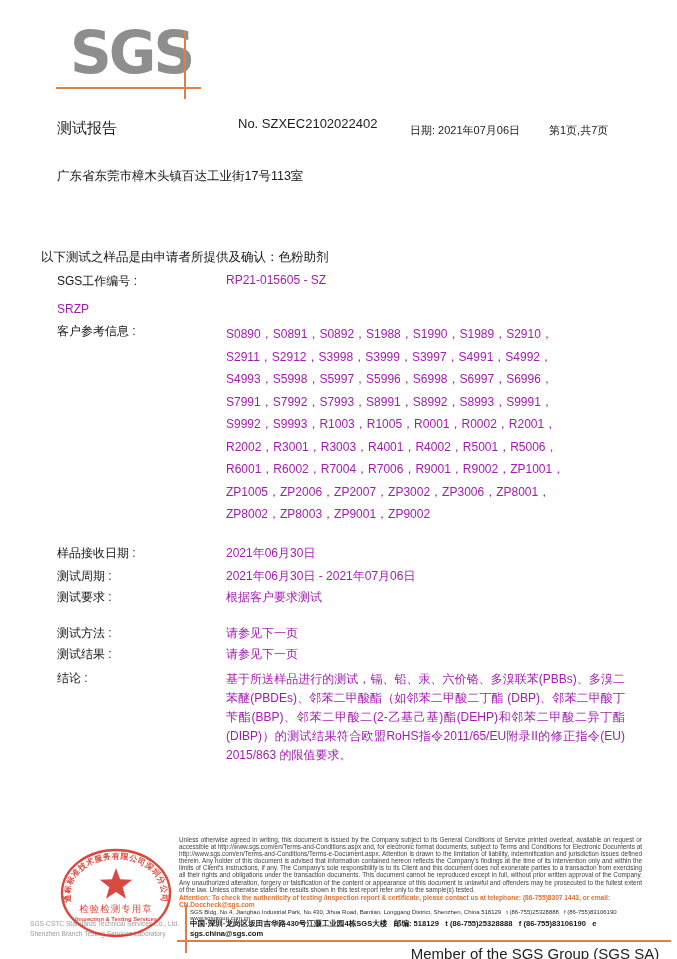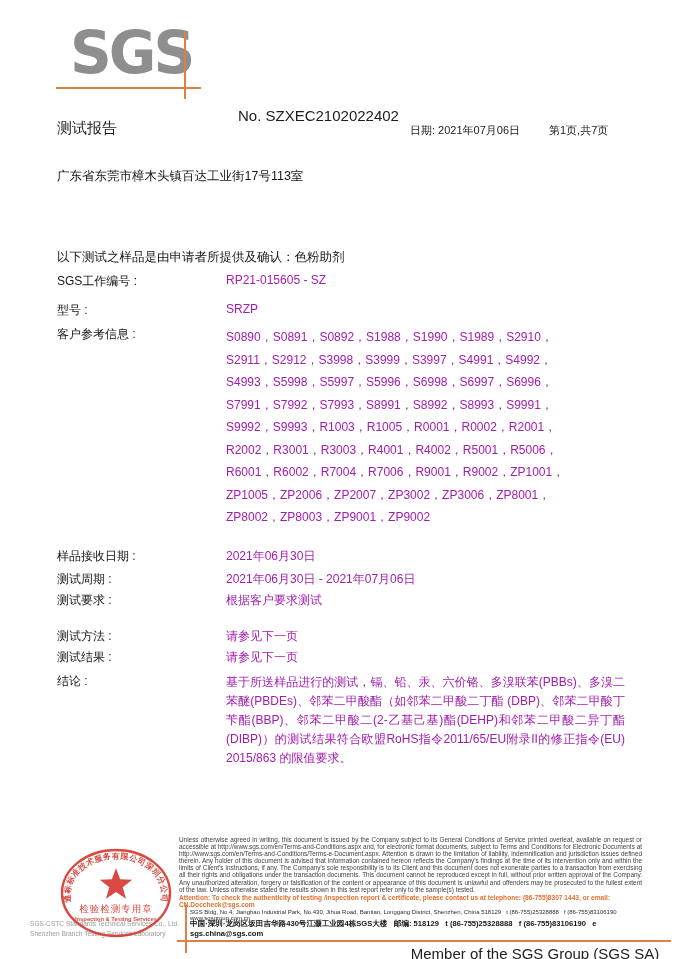--- a/index.html
+++ b/index.html
@@ -8,27 +8,27 @@
     font-family:"Liberation Sans","DejaVu Sans",sans-serif;color:#1c1c1c;
     overflow:hidden;margin:0 auto;
   }
   
   .logo-text{position:absolute;left:70px;top:24px;font-size:58px;font-weight:bold;
     color:#8e8e8e;letter-spacing:-3px;font-family:"DejaVu Sans",sans-serif;line-height:1;}
   .logo-hline{position:absolute;left:56px;top:87px;width:145px;height:2px;background:#dd8046;}
   .logo-vline{position:absolute;left:184px;top:31px;width:2px;height:68px;background:#dd8046;}
   
   .title{position:absolute;left:57px;top:119px;font-size:15px;font-weight:normal;}
-  .report-no{position:absolute;left:238px;top:107px;font-size:15px;}
+  .report-no{position:absolute;left:238px;top:116px;font-size:13px;}
   .hdr-date{position:absolute;left:410px;top:123px;font-size:11px;}
   .hdr-page{position:absolute;left:549px;top:123px;font-size:11px;}
   
   .applicant{position:absolute;left:57px;top:163px;font-size:12.5px;line-height:26px;color:#161616;}
   
-  .intro{position:absolute;left:57px;top:249px;font-size:12.5px;color:#161616;}
+  .intro{position:absolute;left:41px;top:249px;font-size:12.5px;color:#161616;}
   .fields{position:absolute;left:57px;top:273px;width:568px;font-size:12px;}
   .frow{display:flex;align-items:flex-start;justify-content:flex-end;}
   .flabel{width:169px;flex-shrink:0;color:#161616;}
   .fvalue{flex:1;color:#a21caf;}
   .mb12{margin-bottom:12px;} .mb7{margin-bottom:7px;} .mb6{margin-bottom:6px;}
   .mb4{margin-bottom:4px;} .mb3{margin-bottom:19px;} .mb0{margin-bottom:4px;}
   .ref-line{line-height:22.5px;}
   .row-received{margin-top:19px;}
   .conclusion-text{line-height:19px;text-align:justify;}
   
@@ -65,21 +65,20 @@
   <div class="intro">以下测试之样品是由申请者所提供及确认：色粉助剂</div>
 
   <div class="fields">
 
     <div class="frow mb12">
       <div class="flabel">SGS工作编号 :</div>
       <div class="fvalue">RP21-015605 - SZ</div>
     </div>
 
     <div class="frow mb7">
-      <div class="flabel">型号 :</div>
       <div class="fvalue">SRZP</div>
     </div>
 
     <div class="frow mb0">
       <div class="flabel">客户参考信息 :</div>
       <div class="fvalue">
         <div class="ref-line">S0890，S0891，S0892，S1988，S1990，S1989，S2910，</div>
         <div class="ref-line">S2911，S2912，S3998，S3999，S3997，S4991，S4992，</div>
         <div class="ref-line">S4993，S5998，S5997，S5996，S6998，S6997，S6996，</div>
         <div class="ref-line">S7991，S7992，S7993，S8991，S8992，S8993，S9991，</div>

